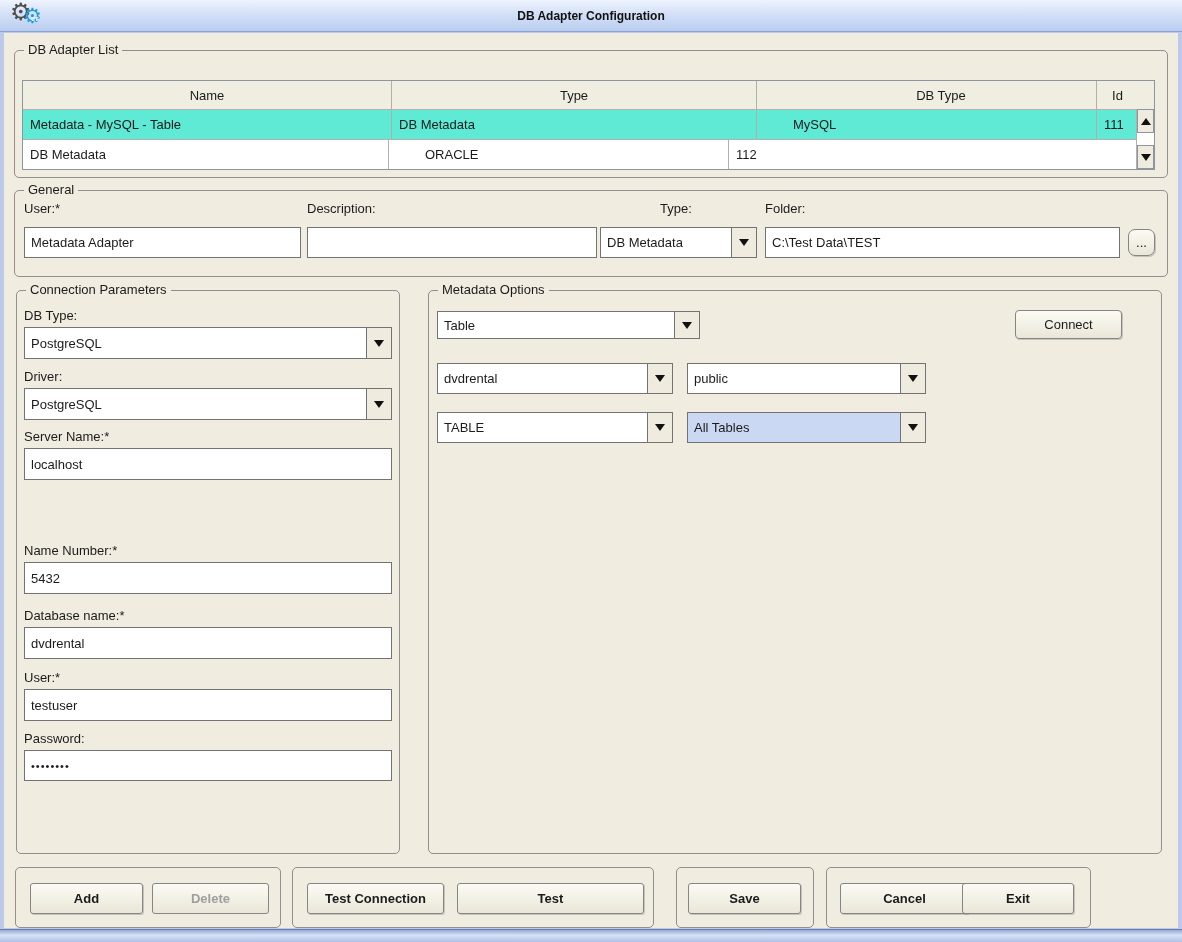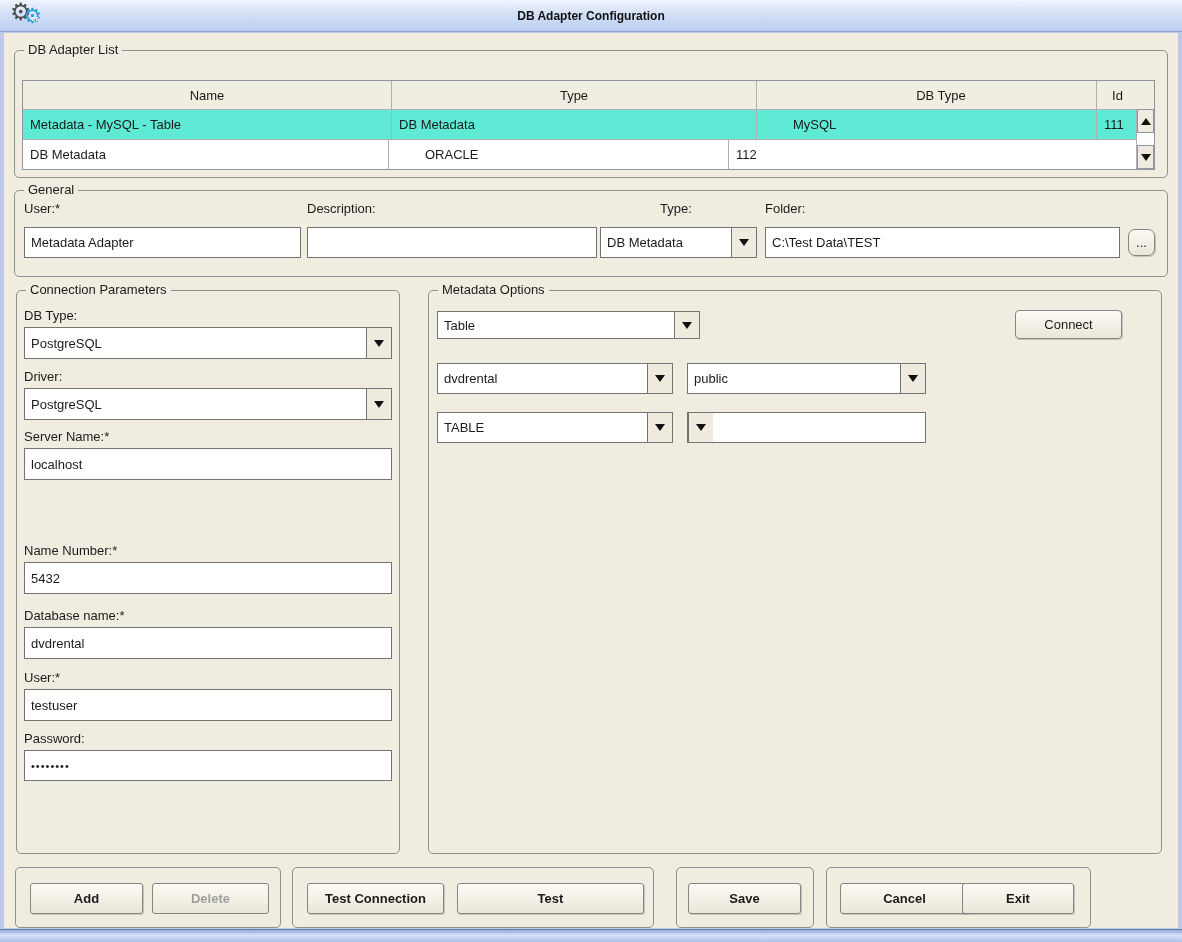--- a/index.html
+++ b/index.html
@@ -177,20 +177,21 @@
         <span class="tri-dn"></span>
       </span>
   </div>
   <div class="combo" style="left:437px;top:412px;width:236px;height:31px;">
     <span class="val">TABLE</span>
     <span class="arrow">
         <span class="tri-dn"></span>
       </span>
   </div>
   <div class="combo hl" style="left:687px;top:412px;width:239px;height:31px;">
+    <span class="val">All Tables</span>
     <span class="arrow">
         <span class="tri-dn"></span>
       </span>
   </div>
 
   <div class="group" style="left:15px;top:867px;width:266px;height:61px;"></div>
   <div class="btn" style="left:30px;top:883px;width:113px;height:31px;">Add</div>
   <div class="btn disabled" style="left:152px;top:883px;width:117px;height:31px;">Delete</div>
 
   <div class="group" style="left:292px;top:867px;width:362px;height:61px;"></div>

